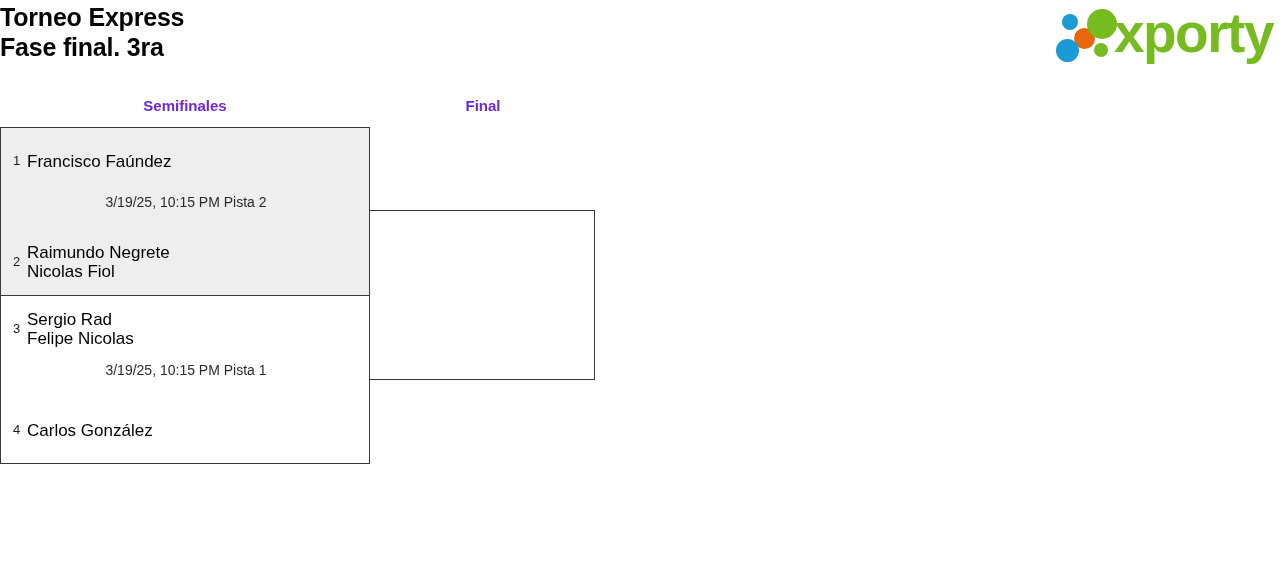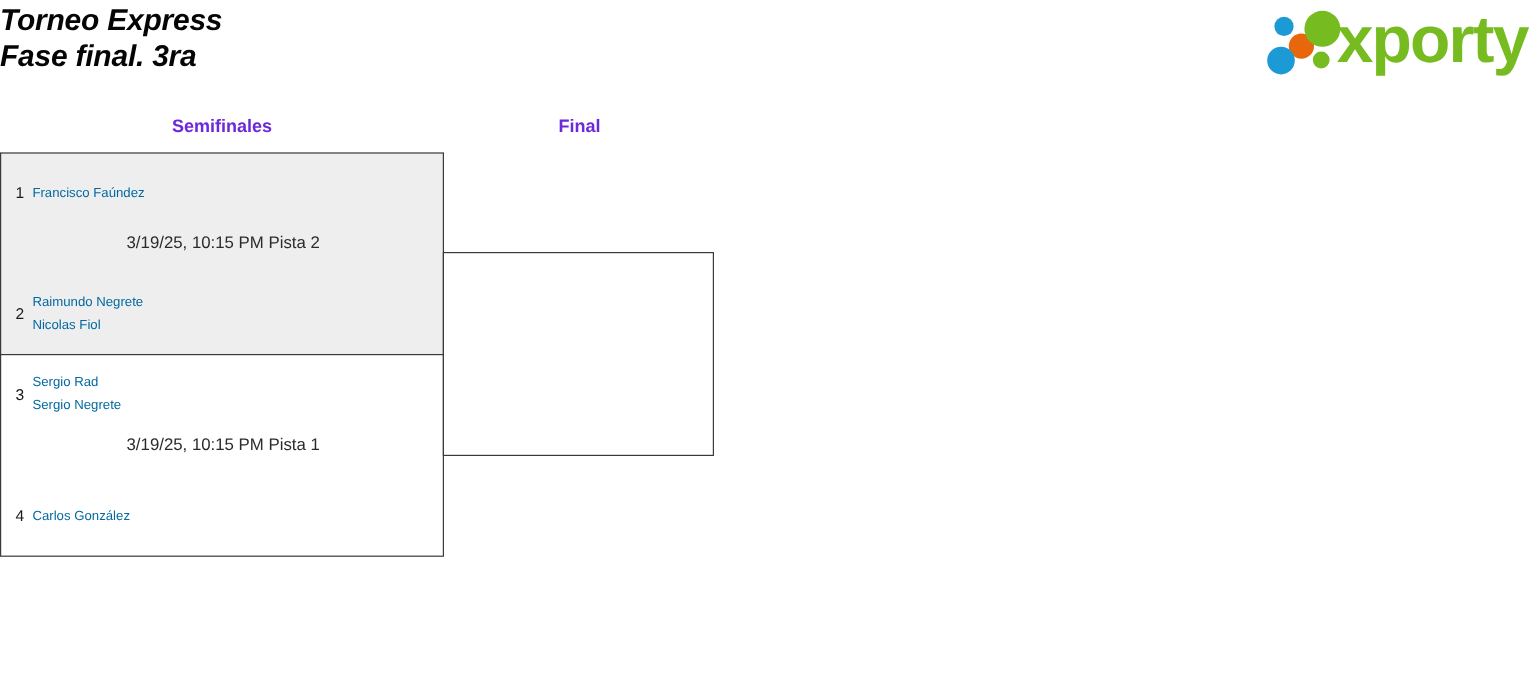--- a/index.html
+++ b/index.html
@@ -29,21 +29,20 @@
     left: 0;
     top: 2px;
   }
   .title-line {
     font-size: 25px;
     font-weight: 700;
     line-height: 30px;
     letter-spacing: -0.2px;
     color: #050505;
     white-space: nowrap;
-    font-style: italic;
   }
 
   
   .logo {
     position: absolute;
     right: 7px;
     top: 6px;
     height: 60px;
     display: flex;
     align-items: flex-start;
@@ -122,23 +121,23 @@
     font-size: 13px;
     color: #1a1a1a;
     text-align: center;
     line-height: 14px;
   }
   .team-names {
     flex: 1 1 auto;
     padding-left: 2px;
   }
   .player {
-    font-size: 11px;
+    font-size: 17px;
     line-height: 19px;
-    color: #0369a1;
+    color: #000000;
     white-space: nowrap;
   }
 
   .match-meta {
     position: absolute;
     left: 0;
     top: 65px;
     width: 370px;
     text-align: center;
     font-size: 14px;
@@ -208,21 +207,21 @@
     </div>
 
   </div>
 
   <div class="match match-2">
 
     <div class="team team-top">
       <div class="seed">3</div>
       <div class="team-names">
         <div class="player">Sergio Rad</div>
-        <div class="player">Sergio Negrete</div>
+        <div class="player">Felipe Nicolas</div>
       </div>
     </div>
 
     <div class="match-meta">3/19/25, 10:15 PM Pista 1</div>
 
     <div class="team team-bottom">
       <div class="seed">4</div>
       <div class="team-names">
         <div class="player">Carlos González</div>
       </div>

